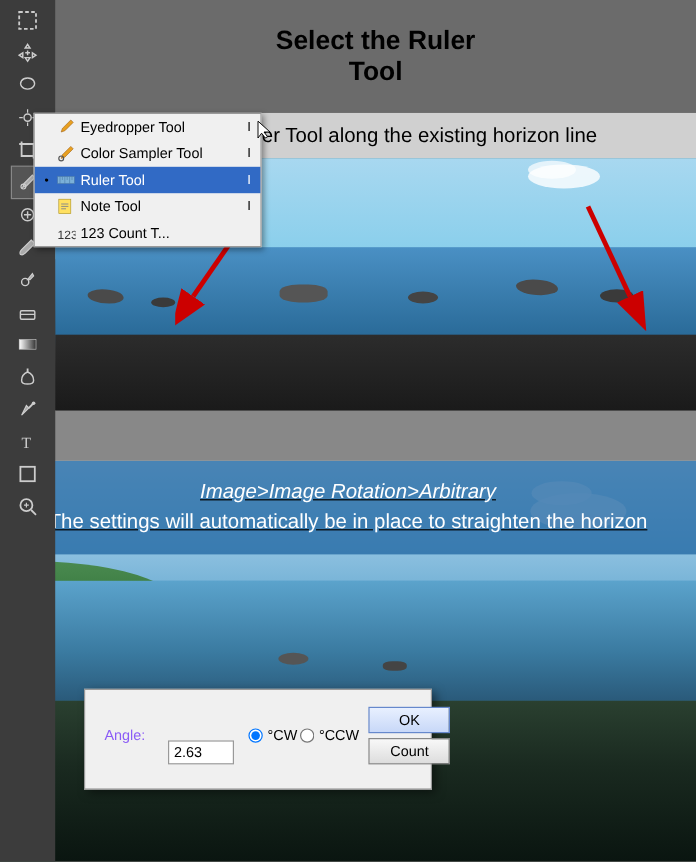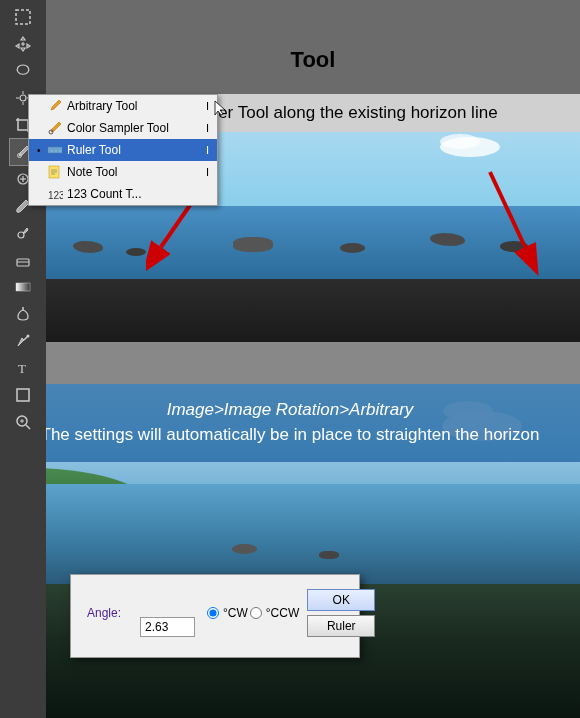--- a/index.html
+++ b/index.html
@@ -176,20 +176,21 @@
       );
     }
     .bottom-instruction-overlay {
       position: absolute;
       top: 0;
       left: 0;
       width: 100%;
       background: rgba(30, 100, 160, 0.75);
       text-align: center;
       padding: 16px 30px;
+      text-decoration: underline;
     }
     .bottom-instruction-text-italic {
       font-size: 17px;
       color: #fff;
       font-style: italic;
       margin-bottom: 4px;
     }
     .bottom-instruction-text {
       font-size: 17px;
       color: #fff;
@@ -234,21 +235,21 @@
       padding: 14px 16px;
     }
     .dialog-row {
       display: flex;
       align-items: center;
       gap: 8px;
       margin-bottom: 6px;
     }
     .dialog-label {
       font-size: 12px;
-      color: #4c1d95;
+      color: #8b5cf6;
       min-width: 45px;
     }
     .dialog-input {
       width: 55px;
       height: 20px;
       border: 1px solid #999;
       background: #fff;
       font-size: 12px;
       padding: 0 4px;
       text-align: left;
@@ -399,35 +400,35 @@
         <circle cx="8" cy="8" r="5" stroke="#ccc" stroke-width="1.5" fill="none"></circle>
         <line x1="12" y1="12" x2="16" y2="16" stroke="#ccc" stroke-width="1.5"></line>
         <line x1="6" y1="8" x2="10" y2="8" stroke="#ccc" stroke-width="1"></line>
         <line x1="8" y1="6" x2="8" y2="10" stroke="#ccc" stroke-width="1"></line>
       </svg>
   </div>
 </div>
 
 <div class="top-instruction">
   <div class="top-instruction-text">
-    <br>
+    <span>Select the Ruler</span><br>
     <span>Tool</span>
   </div>
 </div>
 
 <div class="context-menu">
 
   <div class="context-menu-item">
     <span class="menu-dot"></span>
     <span class="menu-icon">
       <svg viewBox="0 0 16 16" width="16" height="16">
         <path d="M12 2 L14 4 L7 11 L4 12 L5 9 Z" fill="#e8a020" stroke="#a06010" stroke-width="0.5"></path>
       </svg>
     </span>
-    <span>Arbitrary Tool</span>
+    <span>Eyedropper Tool</span>
     <span class="menu-shortcut">I</span>
   </div>
 
   <div class="context-menu-item">
     <span class="menu-dot"></span>
     <span class="menu-icon">
       <svg viewBox="0 0 16 16" width="16" height="16">
         <path d="M12 2 L14 4 L7 11 L4 12 L5 9 Z" fill="#e8a020" stroke="#a06010" stroke-width="0.5"></path>
         <circle cx="4" cy="12" r="2" fill="none" stroke="#555" stroke-width="1"></circle>
       </svg>
@@ -562,18 +563,18 @@
             <input type="radio" class="radio-input" name="rotation" checked="" style="">
             <span>°CW</span>
           </div>
           <div class="radio-item">
             <input type="radio" class="radio-input" name="rotation" style="">
             <span>°CCW</span>
           </div>
         </div>
         <div class="dialog-buttons">
           <button class="dialog-btn ok-btn">OK</button>
-          <button class="dialog-btn">Ruler</button>
+          <button class="dialog-btn">Count</button>
         </div>
       </div>
     </div>
   </div>
 </div>
 
 </body></html>

